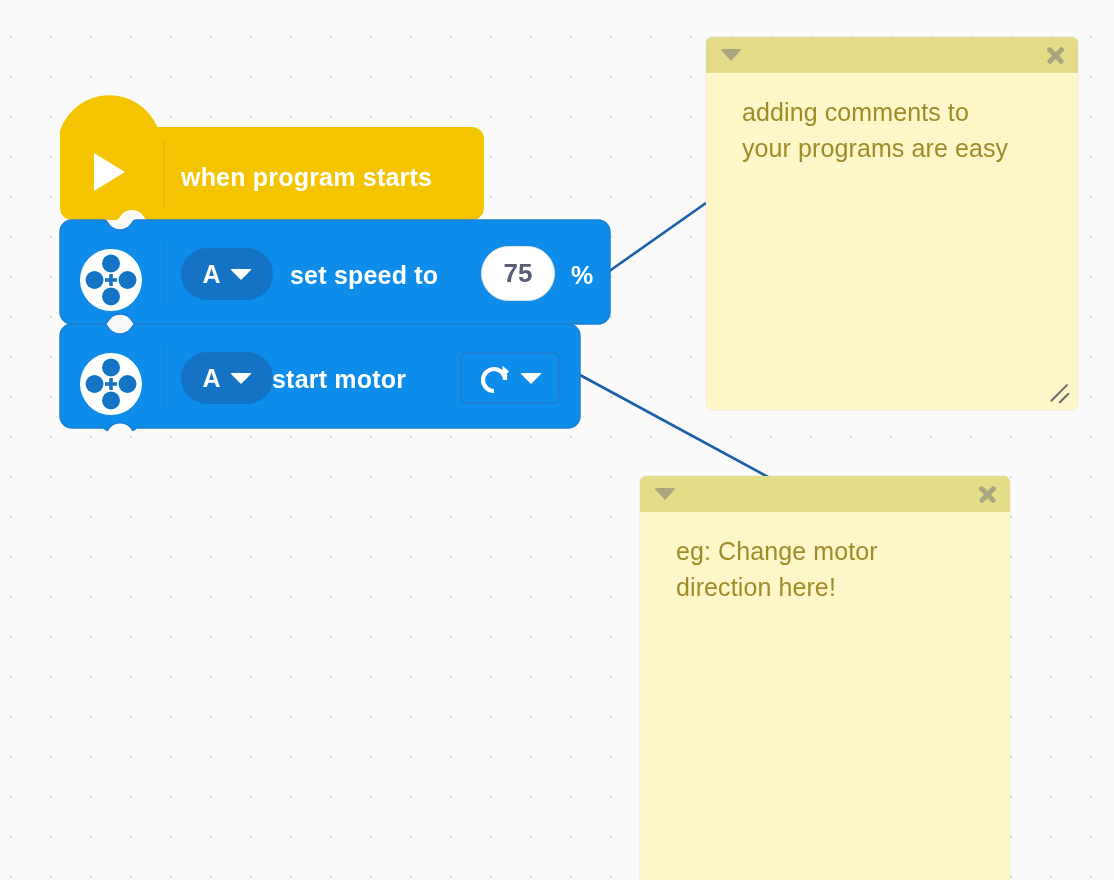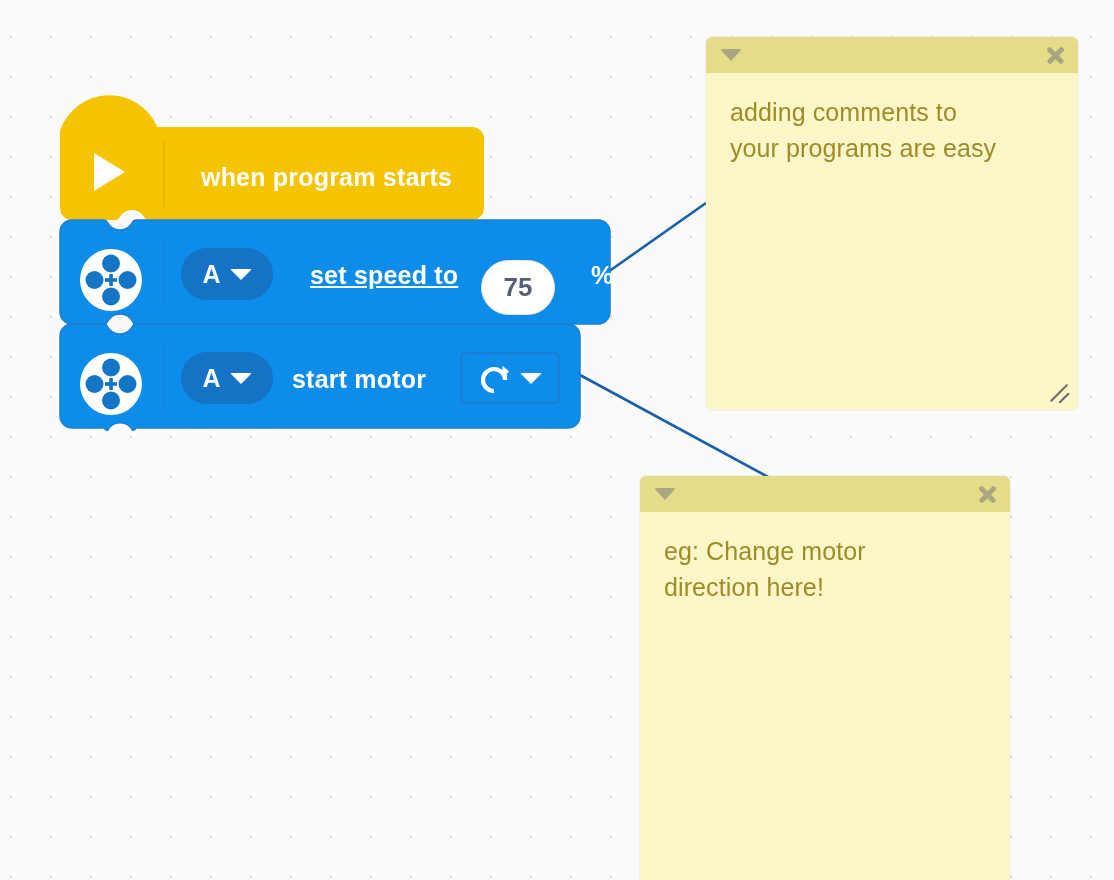--- a/index.html
+++ b/index.html
@@ -51,26 +51,25 @@
   }
 
   .block-label {
     position: absolute;
     color: #ffffff;
     font-weight: bold;
     font-size: 25px;
     letter-spacing: 0.2px;
     white-space: nowrap;
     user-select: none;
-    margin-left: 20px;
   }
 
   
   #hat-label  { left: 181px; top: 163px; }
-  #b1-label   { left: 290px; top: 261px; text-decoration: underline; }
+  #b1-label   { left: 290px; top: 261px; }
   #b2-label   { left: 272px; top: 365px; }
 
   .play-triangle {
     position: absolute;
     left: 94px;
     top: 153px;
     width: 0; height: 0;
     border-left: 31px solid #ffffff;
     border-top: 19px solid transparent;
     border-bottom: 19px solid transparent;
@@ -110,21 +109,21 @@
     border-left: 11px solid transparent;
     border-right: 11px solid transparent;
     border-top: 11px solid #ffffff;
     border-radius: 2px;
   }
 
   
   #speed-field {
     position: absolute;
     left: 481px;
-    top: 260px;
+    top: 246px;
     width: 74px;
     height: 55px;
     border-radius: 28px;
     background: #ffffff;
     border: 1px solid #e3e3e3;
     display: flex;
     align-items: center;
     justify-content: center;
     box-sizing: border-box;
   }
@@ -195,21 +194,21 @@
     height: 4.5px;
     background: #a9a680;
     border-radius: 2px;
   }
   .comment-close span:first-child { transform: rotate(45deg); }
   .comment-close span:last-child  { transform: rotate(-45deg); }
 
   .comment-body {
     position: relative;
     height: calc(100% - 36px);
-    padding: 22px 20px 0 24px;
+    padding: 22px 20px 0 36px;
     box-sizing: border-box;
     border-radius: 6px;
   }
   .comment-text {
     color: #9e8c27;
     font-size: 25px;
     line-height: 1.42;
     white-space: pre-line;
     letter-spacing: 0.1px;
   }

